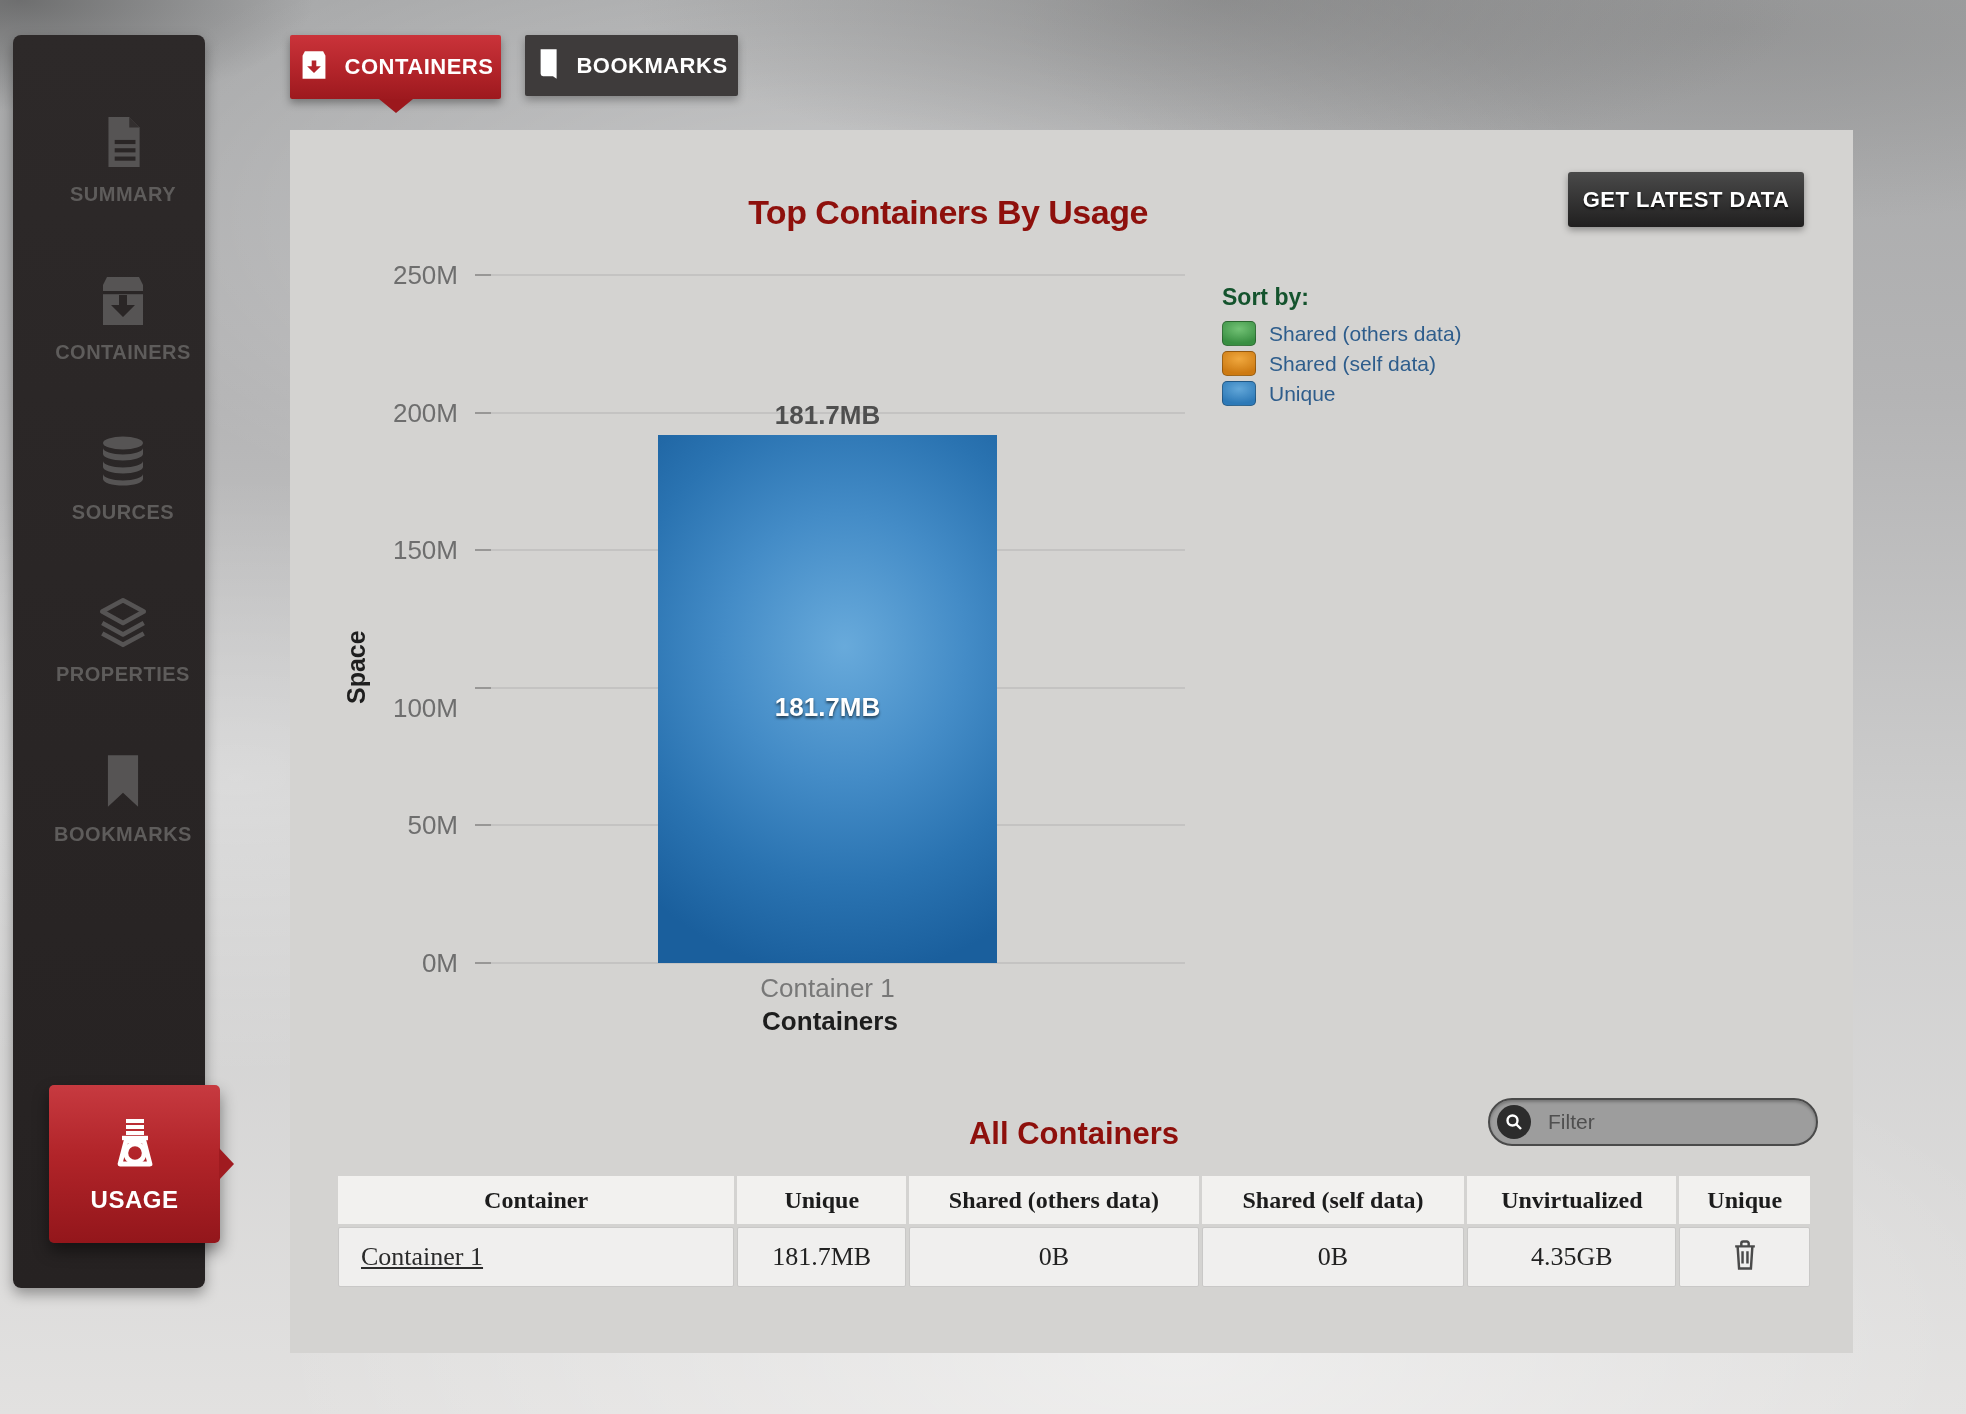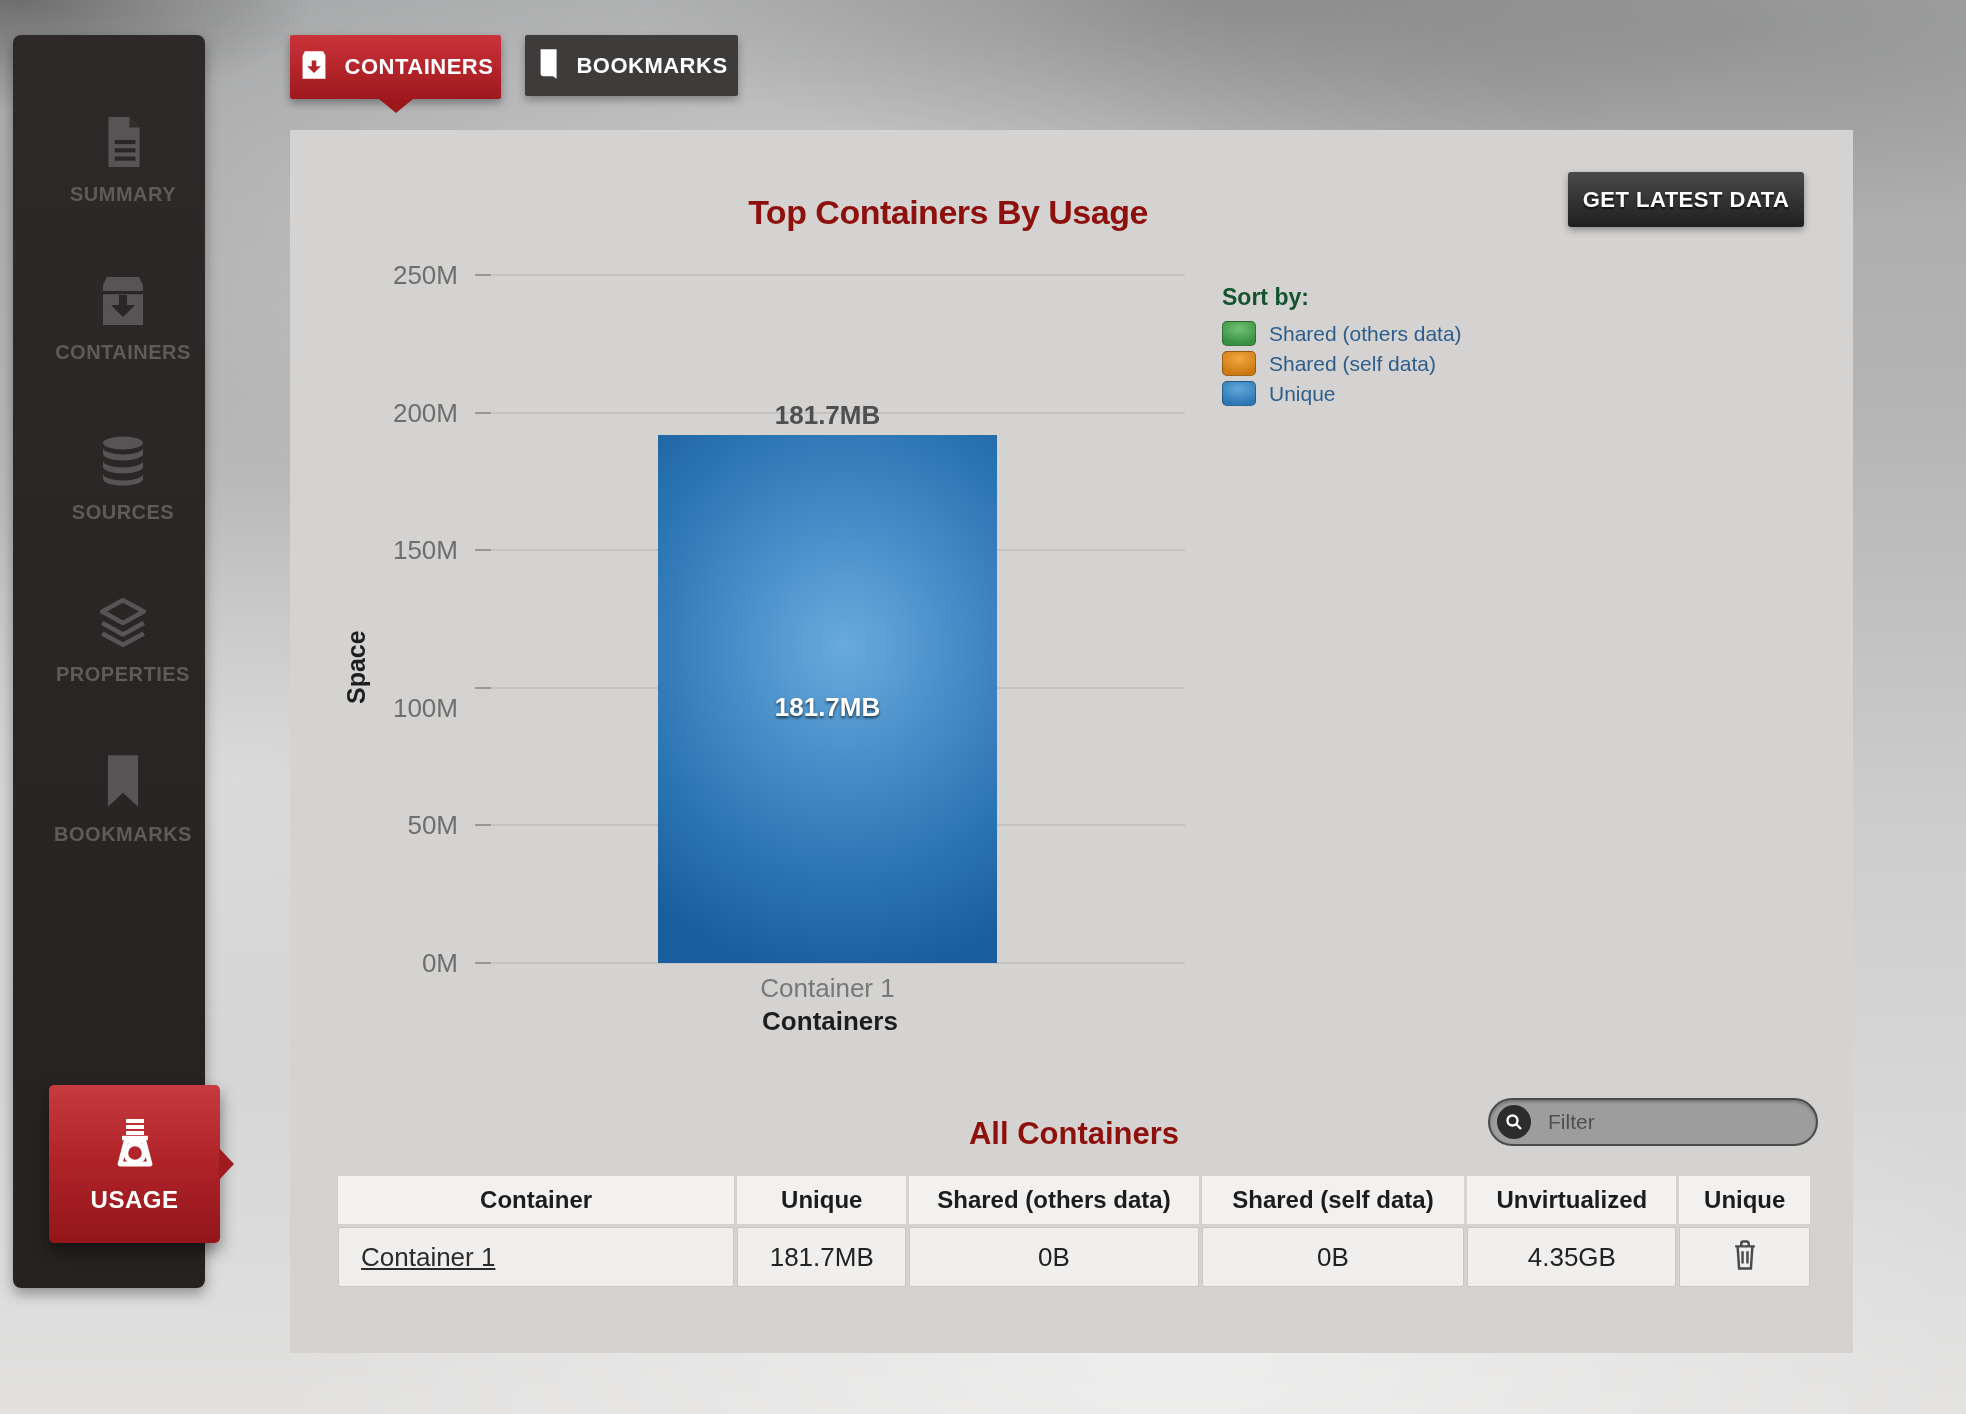--- a/index.html
+++ b/index.html
@@ -88,21 +88,21 @@
   .filter-wrap{position:absolute;left:1198px;top:968px;width:330px;height:48px;}
   .filter-input{width:100%;height:100%;box-sizing:border-box;border:2px solid #4a4a4a;
     border-radius:24px;background:#9d9d9d;padding:0 16px 0 58px;font-size:21px;
     color:#333;font-family:"Liberation Sans",sans-serif;outline:none;
     box-shadow:inset 0 2px 3px rgba(0,0,0,.25);}
   .filter-input::placeholder{color:#4f4f4f;}
   .filter-icon{position:absolute;left:9px;top:7px;width:34px;height:34px;border-radius:50%;
     background:#2c2c2c;display:flex;align-items:center;justify-content:center;}
   
   .ct{position:absolute;left:45px;top:1043px;width:1478px;border-collapse:separate;
-    border-spacing:3px;table-layout:fixed;}
+    border-spacing:3px;table-layout:fixed;font-family:Liberation Serif, serif;}
   .ct td{text-align:center;overflow:hidden;white-space:nowrap;}
   .ct .hd td{background:#f2f1ef;height:46px;font-size:24px;font-weight:bold;color:#1c1c1c;}
   .ct .dr td{background:#f0efee;border:1px solid #c9c8c7;border-radius:2px;height:56px;
     font-size:26px;color:#222;}
   .ct .dr td.cell-container{text-align:left;padding-left:22px;}
   .link{text-decoration:underline;color:#2b2b2b;cursor:pointer;}
   .trash-btn{background:none;border:none;cursor:pointer;padding:2px 6px;}
 </style>
 </head>
 <body>

